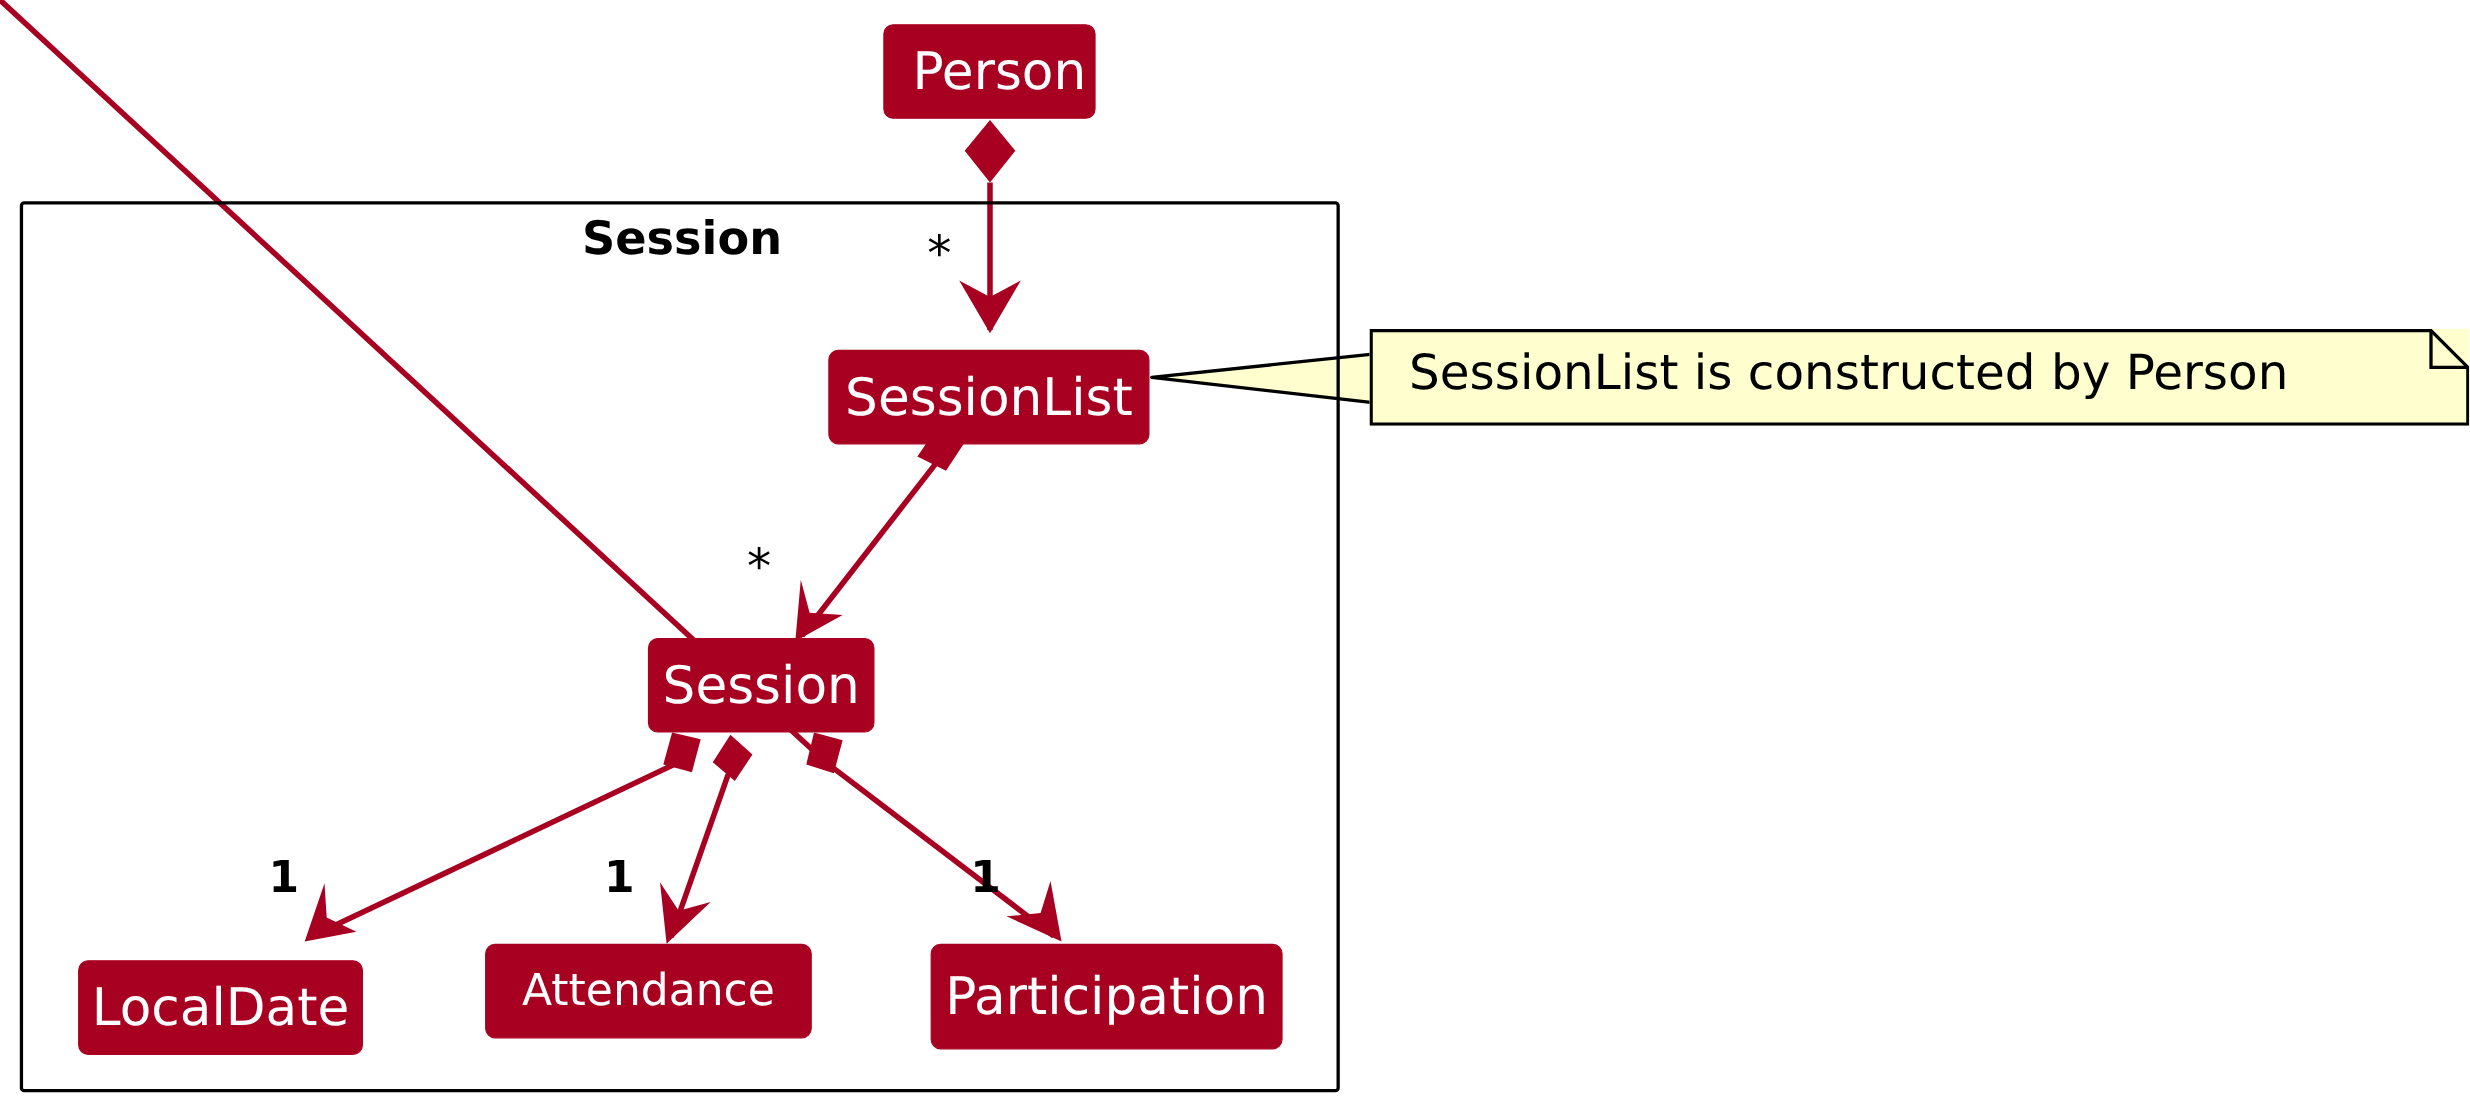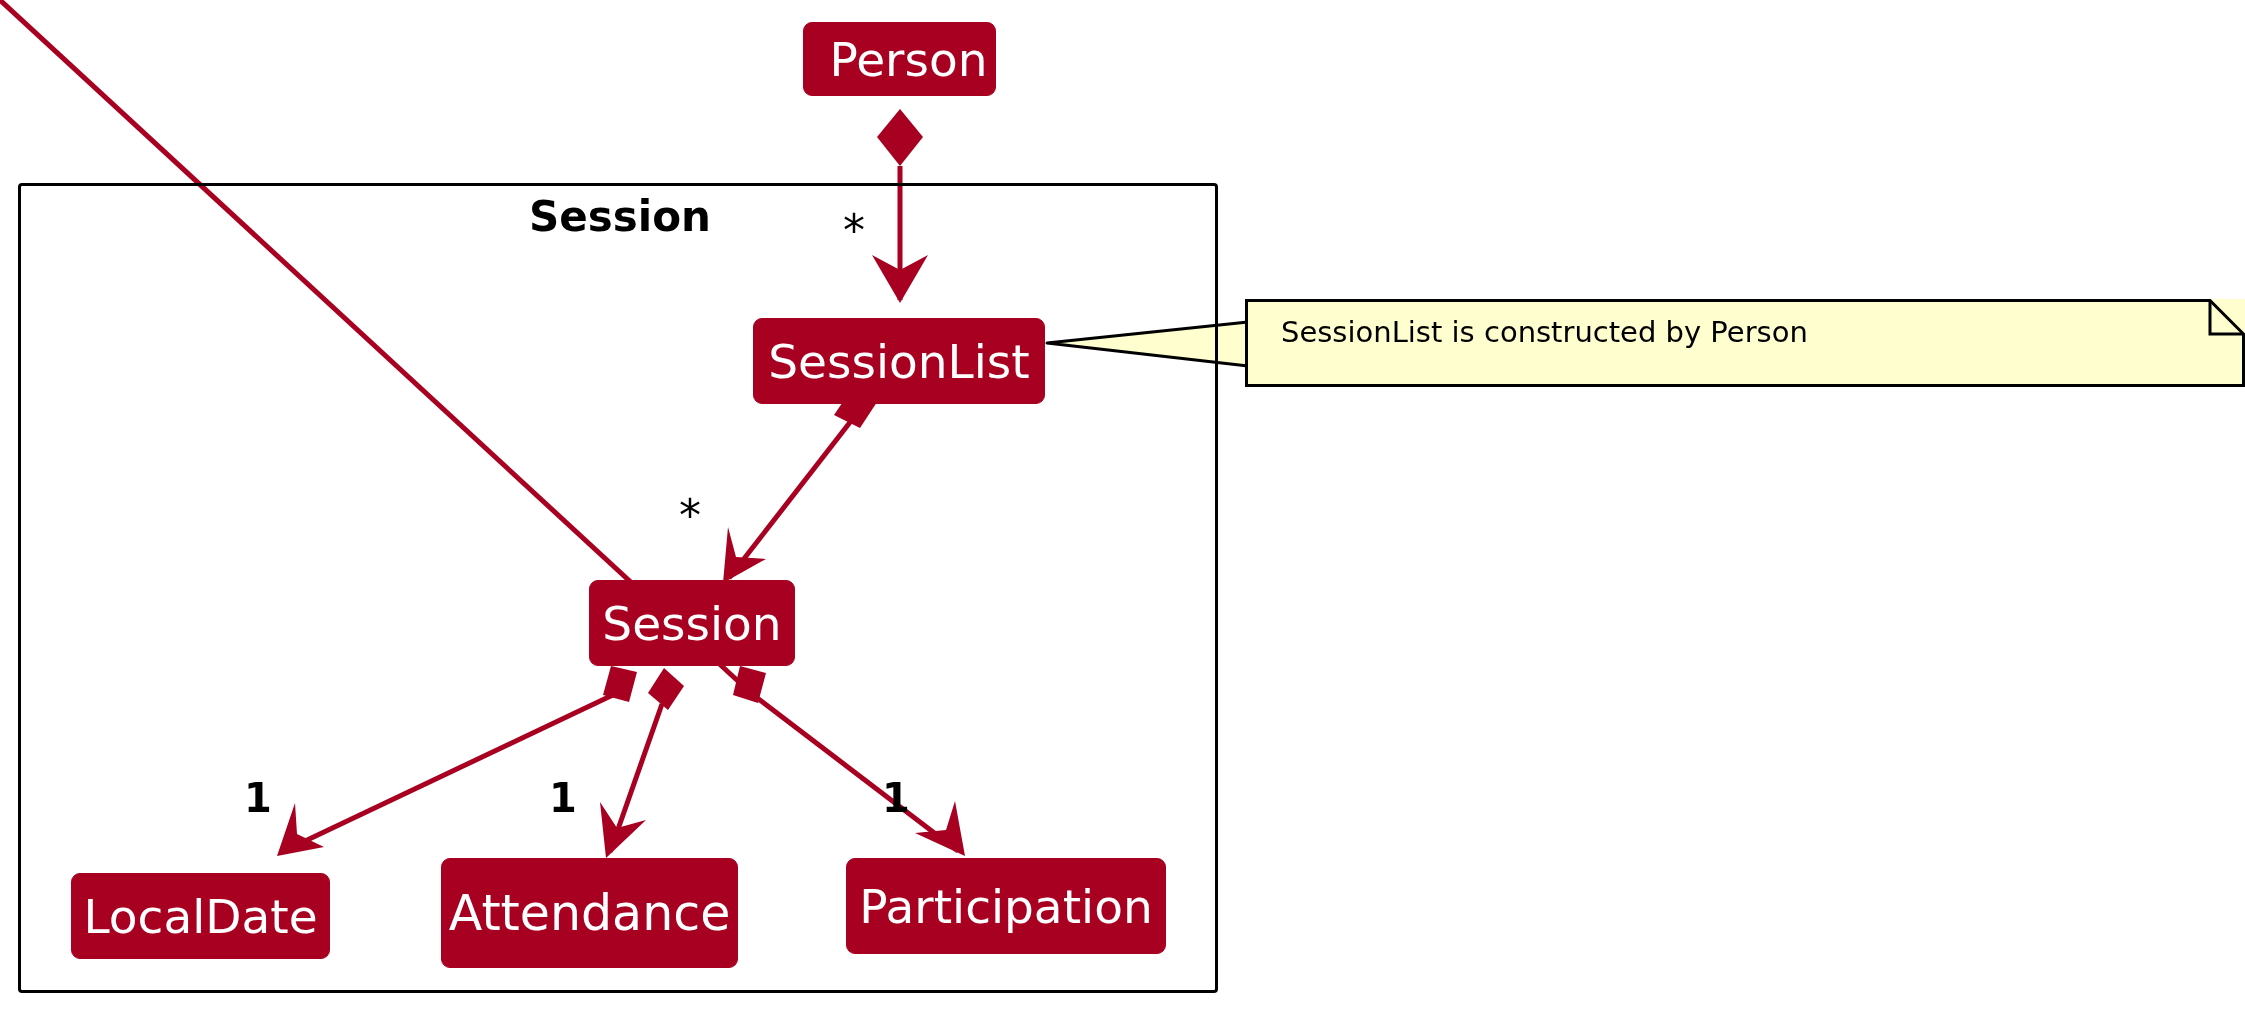--- a/index.html
+++ b/index.html
@@ -124,37 +124,37 @@
     </g>
 
     <g>
       <polygon points="1047,343 1248,322 1248,366" fill="#FEFECE" stroke="#000000" stroke-width="3" stroke-linejoin="round"></polygon>
     </g>
   </svg>
 
   <div class="pkg-frame" style="left:18px; top:183px; width:1200px; height:810px;"></div>
   <div class="pkg-title" style="left:505px; top:192px; width:230px; font-size:42px;">Session</div>
 
-  <div class="cls" style="left:803px; top:22px; width:193px; height:74px; font-size:47px;padding-left:18px;">
+  <div class="cls" style="left:803px; top:22px; width:193px; height:86px; font-size:47px;padding-left:18px;">
     <span class="cls-label">Person</span>
   </div>
 
   <div class="cls" style="left:753px; top:301px; width:292px; height:86px; font-size:47px;margin-top:17px;">
     <span class="cls-label">SessionList</span>
   </div>
 
   <div class="cls" style="left:589px; top:580px; width:206px; height:86px; font-size:47px;">
     <span class="cls-label">Session</span>
   </div>
 
   <div class="cls" style="left:71px; top:873px; width:259px; height:86px; font-size:47px;">
     <span class="cls-label">LocalDate</span>
   </div>
 
-  <div class="cls" style="left:441px; top:858px; width:297px; height:110px; font-size:49px;align-items:center;">
+  <div class="cls" style="left:441px; top:858px; width:297px; height:86px; font-size:40px;align-items:center;">
     <span class="cls-label">Attendance</span>
   </div>
 
   <div class="cls" style="left:846px; top:858px; width:320px; height:96px; font-size:47px;">
     <span class="cls-label">Participation</span>
   </div>
 
   <div class="mult star" style="left:843px; top:209px; font-size:44px;">*</div>
 
   <div class="mult star" style="left:679px; top:494px; font-size:44px;">*</div>
@@ -164,15 +164,15 @@
   <div class="mult one" style="left:549px; top:778px; font-size:40px;">1</div>
 
   <div class="mult one" style="left:882px; top:778px; font-size:40px;">1</div>
 
   <div class="note" style="left:1245px; top:299px; width:1000px; height:88px;">
     <svg width="1000" height="88" viewBox="0 0 1000 88" xmlns="http://www.w3.org/2000/svg" style="position:absolute;left:0;top:0;">
       <path d="M1.5,1.5 H965 L998.5,35 V86.5 H1.5 Z" fill="#FEFECE" stroke="#000000" stroke-width="3"></path>
       <path d="M965,1.5 V35 H998.5" fill="none" stroke="#000000" stroke-width="3"></path>
     </svg>
   </div>
-  <div class="note-text" style="left:1281px; top:318px; font-size:29px;">SessionList is constructed by Person</div>
+  <div class="note-text" style="left:1281px; top:318px; font-size:44px;">SessionList is constructed by Person</div>
 
 </div>
 
 </body></html>

